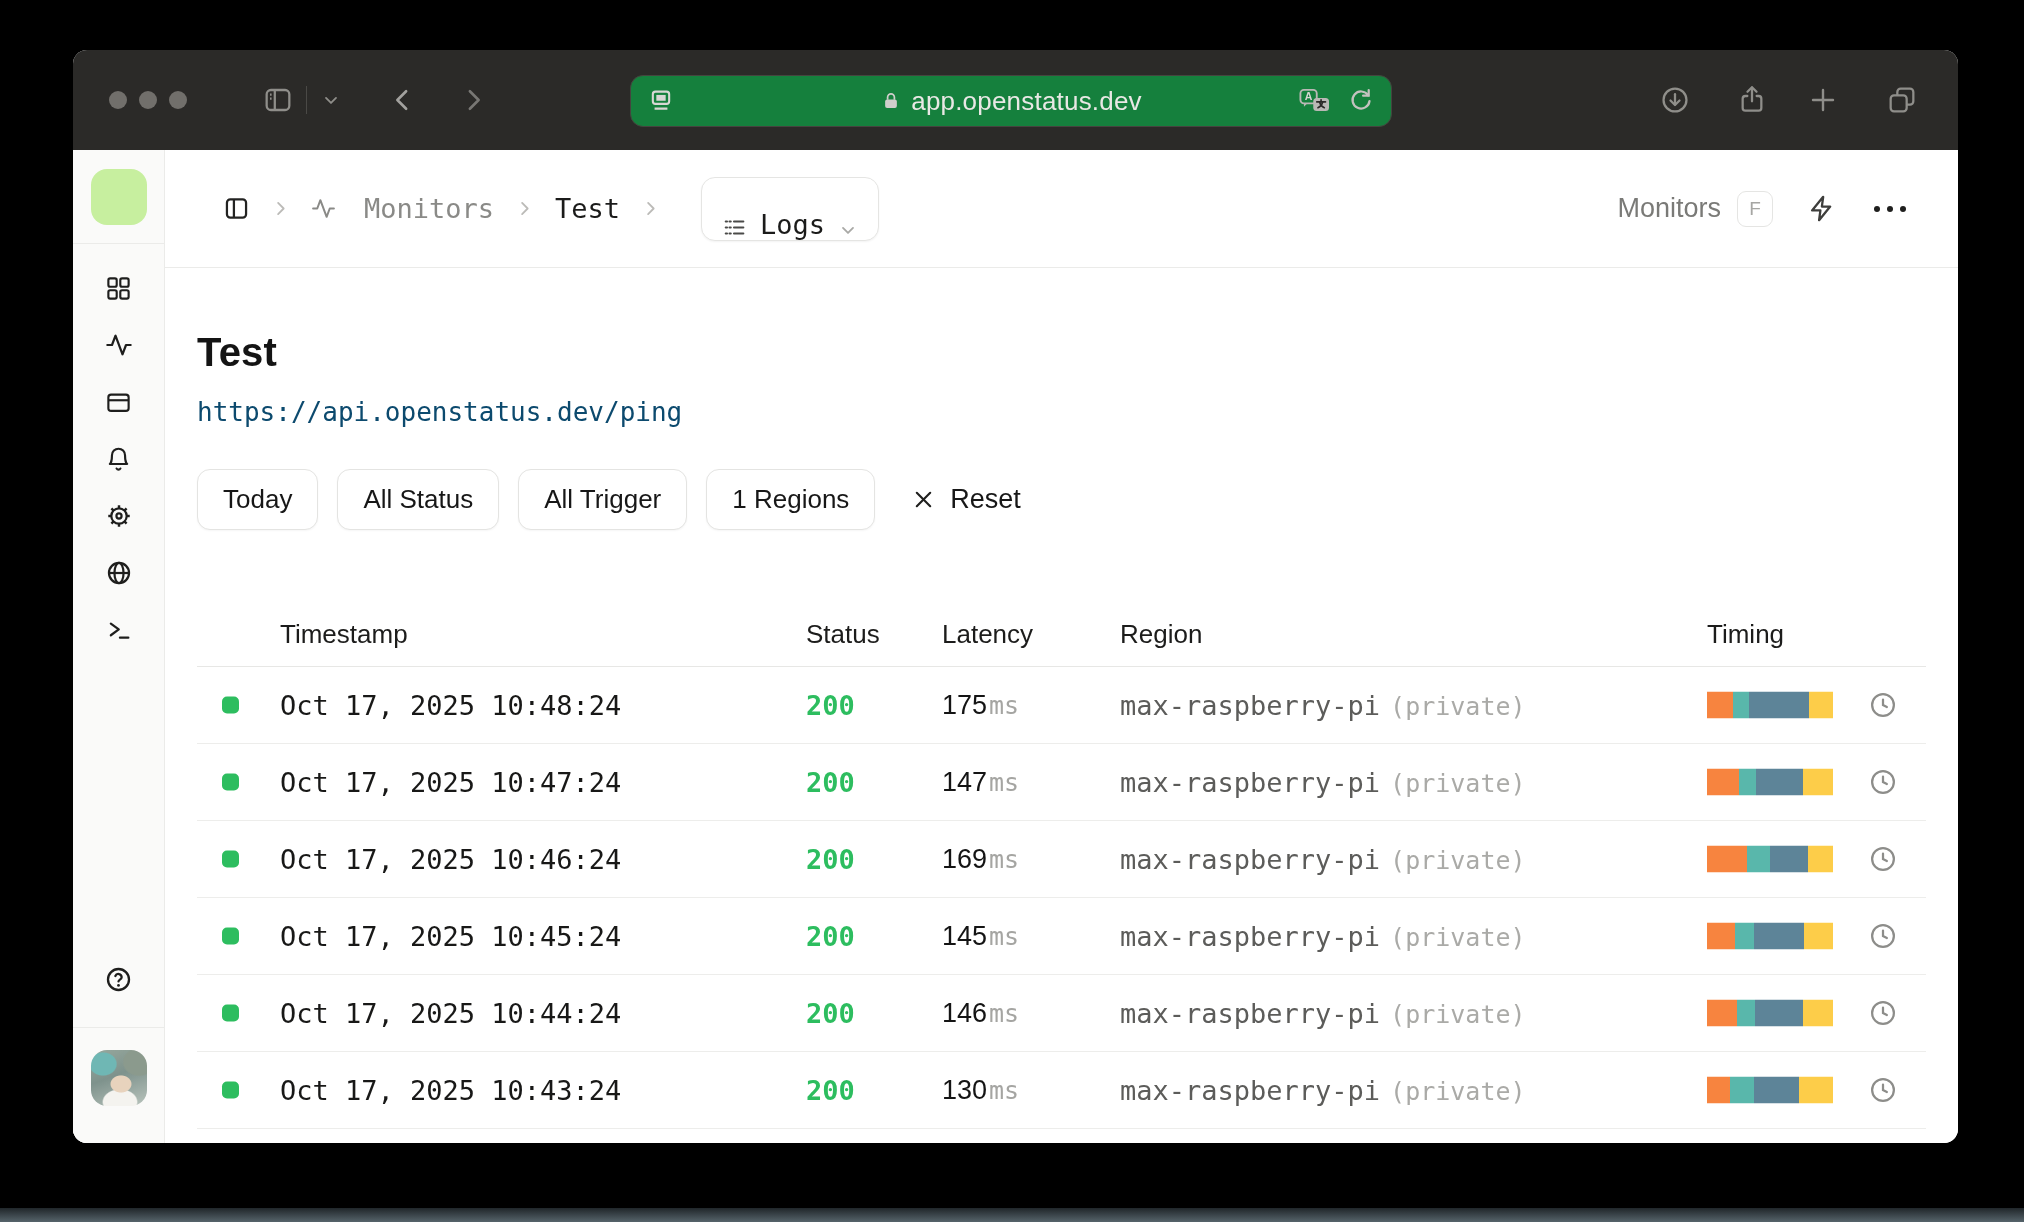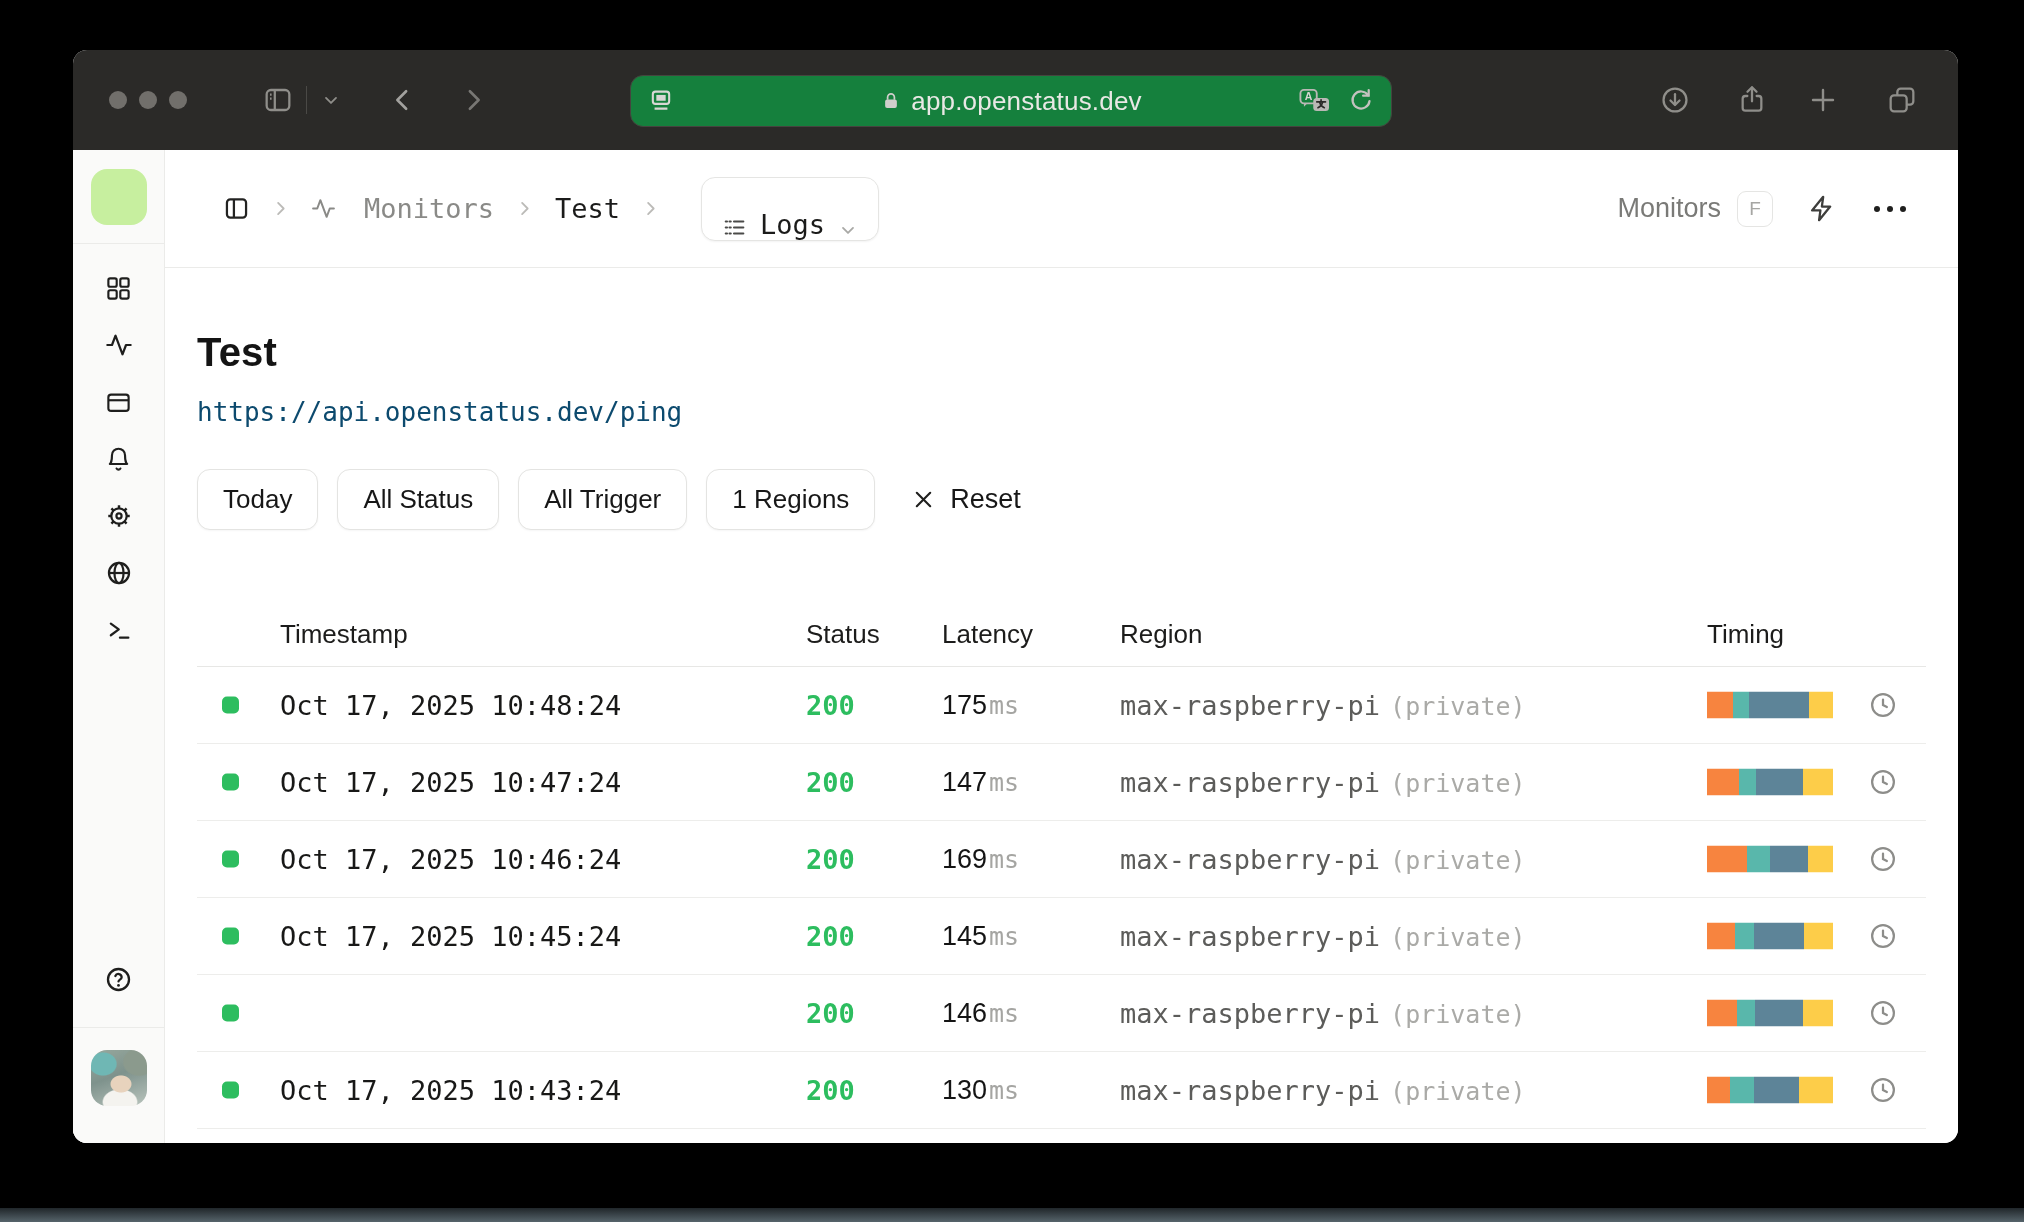--- a/index.html
+++ b/index.html
@@ -459,20 +459,21 @@
         <circle cx="12" cy="12" r="8.7"></circle>
                     <polyline points="12,7.6 12,12 15.1,13.6"></polyline>
                   </svg>
     </span>
   </div>
 
   <div class="tr">
     <span class="cell c-dot">
                   <span class="dot"></span>
                 </span>
+    <span class="cell c-ts ts mono">Oct 17, 2025 10:44:24</span>
     <span class="cell c-st status mono">200</span>
     <span class="cell c-lat"><span class="lat-v">146</span><span class="lat-u mono">ms</span></span>
     <span class="cell c-rg"><span class="rg mono">max-raspberry-pi</span><span class="rg-note mono">(private)</span></span>
     <span class="cell c-tm">
                   <span class="tbar">
                     <span class="seg" style="width: 24%; background: rgb(247, 132, 63);"></span>
                     <span class="seg" style="width: 14%; background: rgb(89, 183, 171);"></span>
                     <span class="seg" style="width: 38%; background: rgb(93, 132, 152);"></span>
                     <span class="seg" style="width: 24%; background: rgb(253, 205, 73);"></span>
                   </span>

